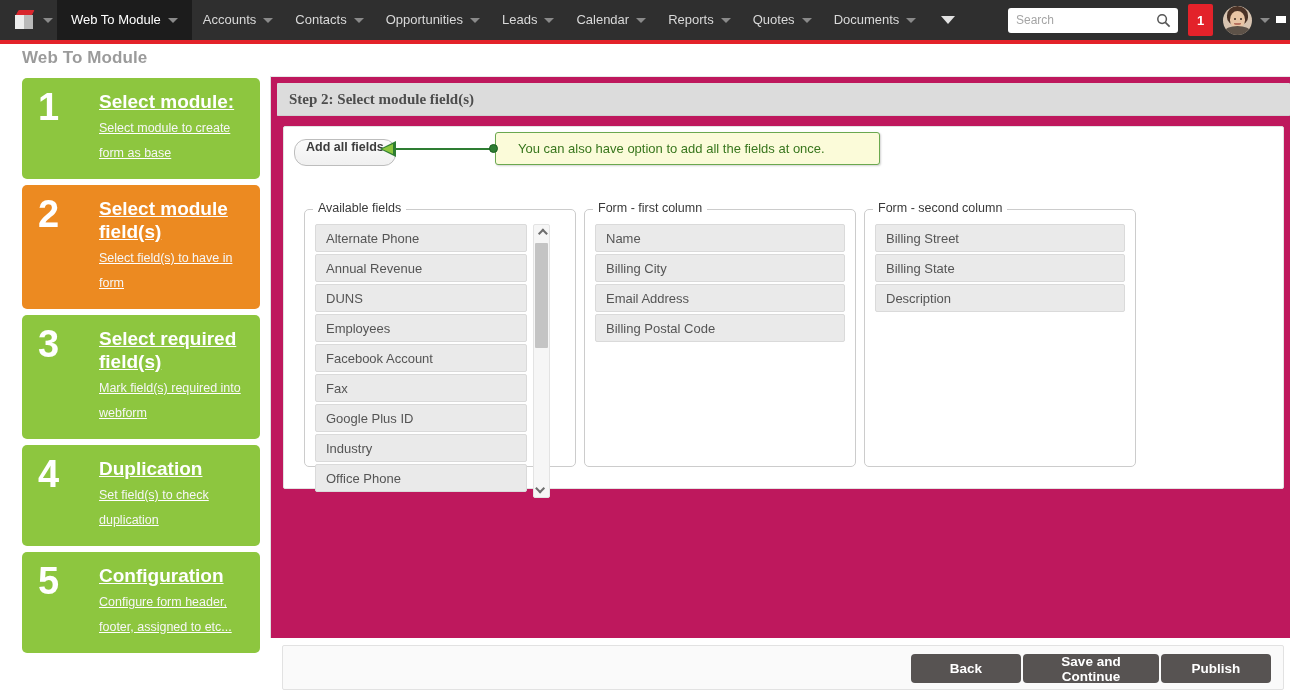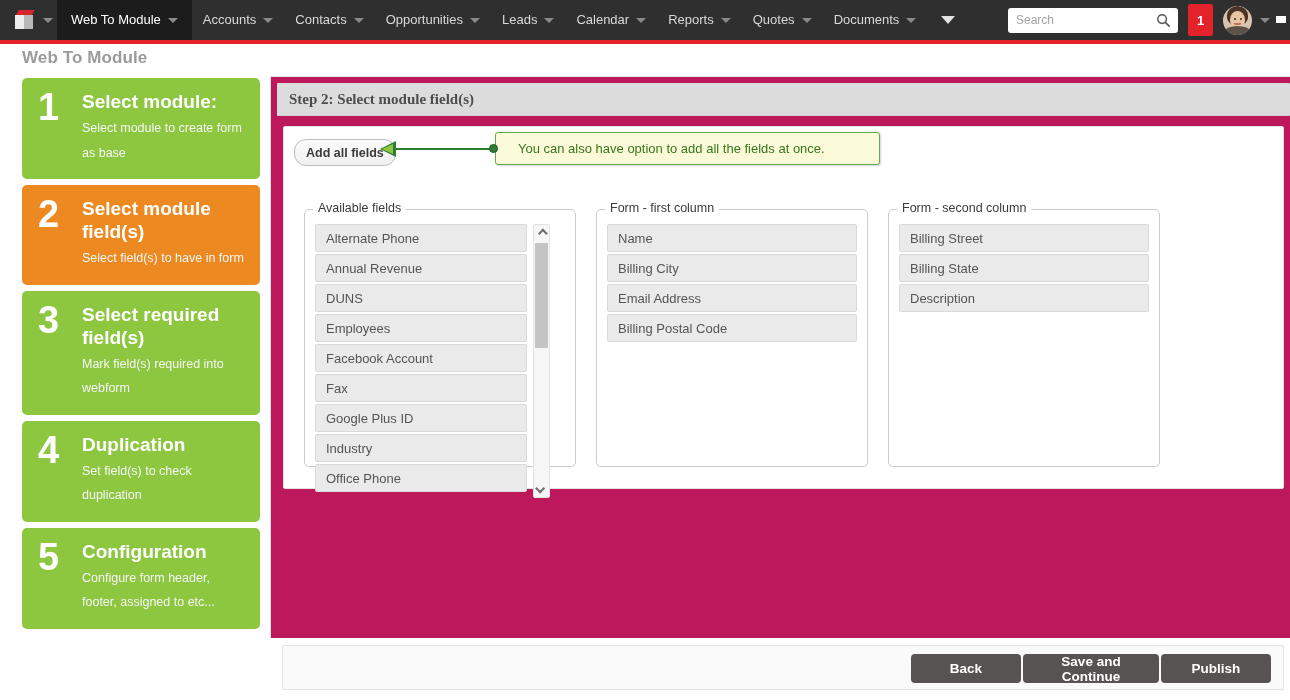--- a/index.html
+++ b/index.html
@@ -163,21 +163,21 @@
     padding: 12px 14px 14px 14px;
     color: #ffffff;
     position: relative;
     min-height: 56px;
   }
   .step .num {
     position: absolute; left: 16px; top: 10px;
     font-size: 38px; font-weight: bold; line-height: 1;
     color: #ffffff;
   }
-  .step .body { margin-left: 46px; }
+  .step .body { margin-left: 63px; text-decoration: underline; }
   .step .title {
     font-size: 19px; font-weight: bold; line-height: 1.22;
     color: #ffffff;
   }
   .step .desc {
     font-size: 12.5px; line-height: 1.95;
     color: #f6f6f6; margin-top: 3px;
   }
 
   
@@ -211,21 +211,21 @@
   }
 
   .add-all-btn {
     position: absolute; left: 10px; top: 12px;
     height: 27px;
     padding: 0 11px;
     background: linear-gradient(#fbfbfb, #f0f0f0);
     border: 1px solid #bdbdbd;
     border-radius: 12px;
     font-size: 12.5px; font-weight: bold; color: #3c3c3c;
-    display: flex; align-items: center;
+    display: flex; align-items: flex-start;
     cursor: pointer;
   }
 
   
   .callout {
     position: absolute; left: 211px; top: 5px;
     width: 385px; height: 33px;
     background: #fbfbd9;
     border: 1px solid #6aa84f;
     border-radius: 3px;
@@ -255,21 +255,21 @@
     content: ""; position: absolute;
     left: 2px; top: -5px;
     border-top: 5px solid transparent;
     border-bottom: 5px solid transparent;
     border-right: 11px solid #8dc63f;
   }
 
   
   .fieldsets {
     position: absolute; left: 20px; top: 82px;
-    display: flex; gap: 18px;
+    display: flex; gap: 6px;
   }
   .fset {
     border: 1px solid #ccc;
     border-radius: 5px;
     padding: 0 10px 10px 10px;
     position: relative;
     height: 258px;
   }
   .fset.available { width: 272px; }
   .fset.col1 { width: 272px; margin-left: 2px; }

